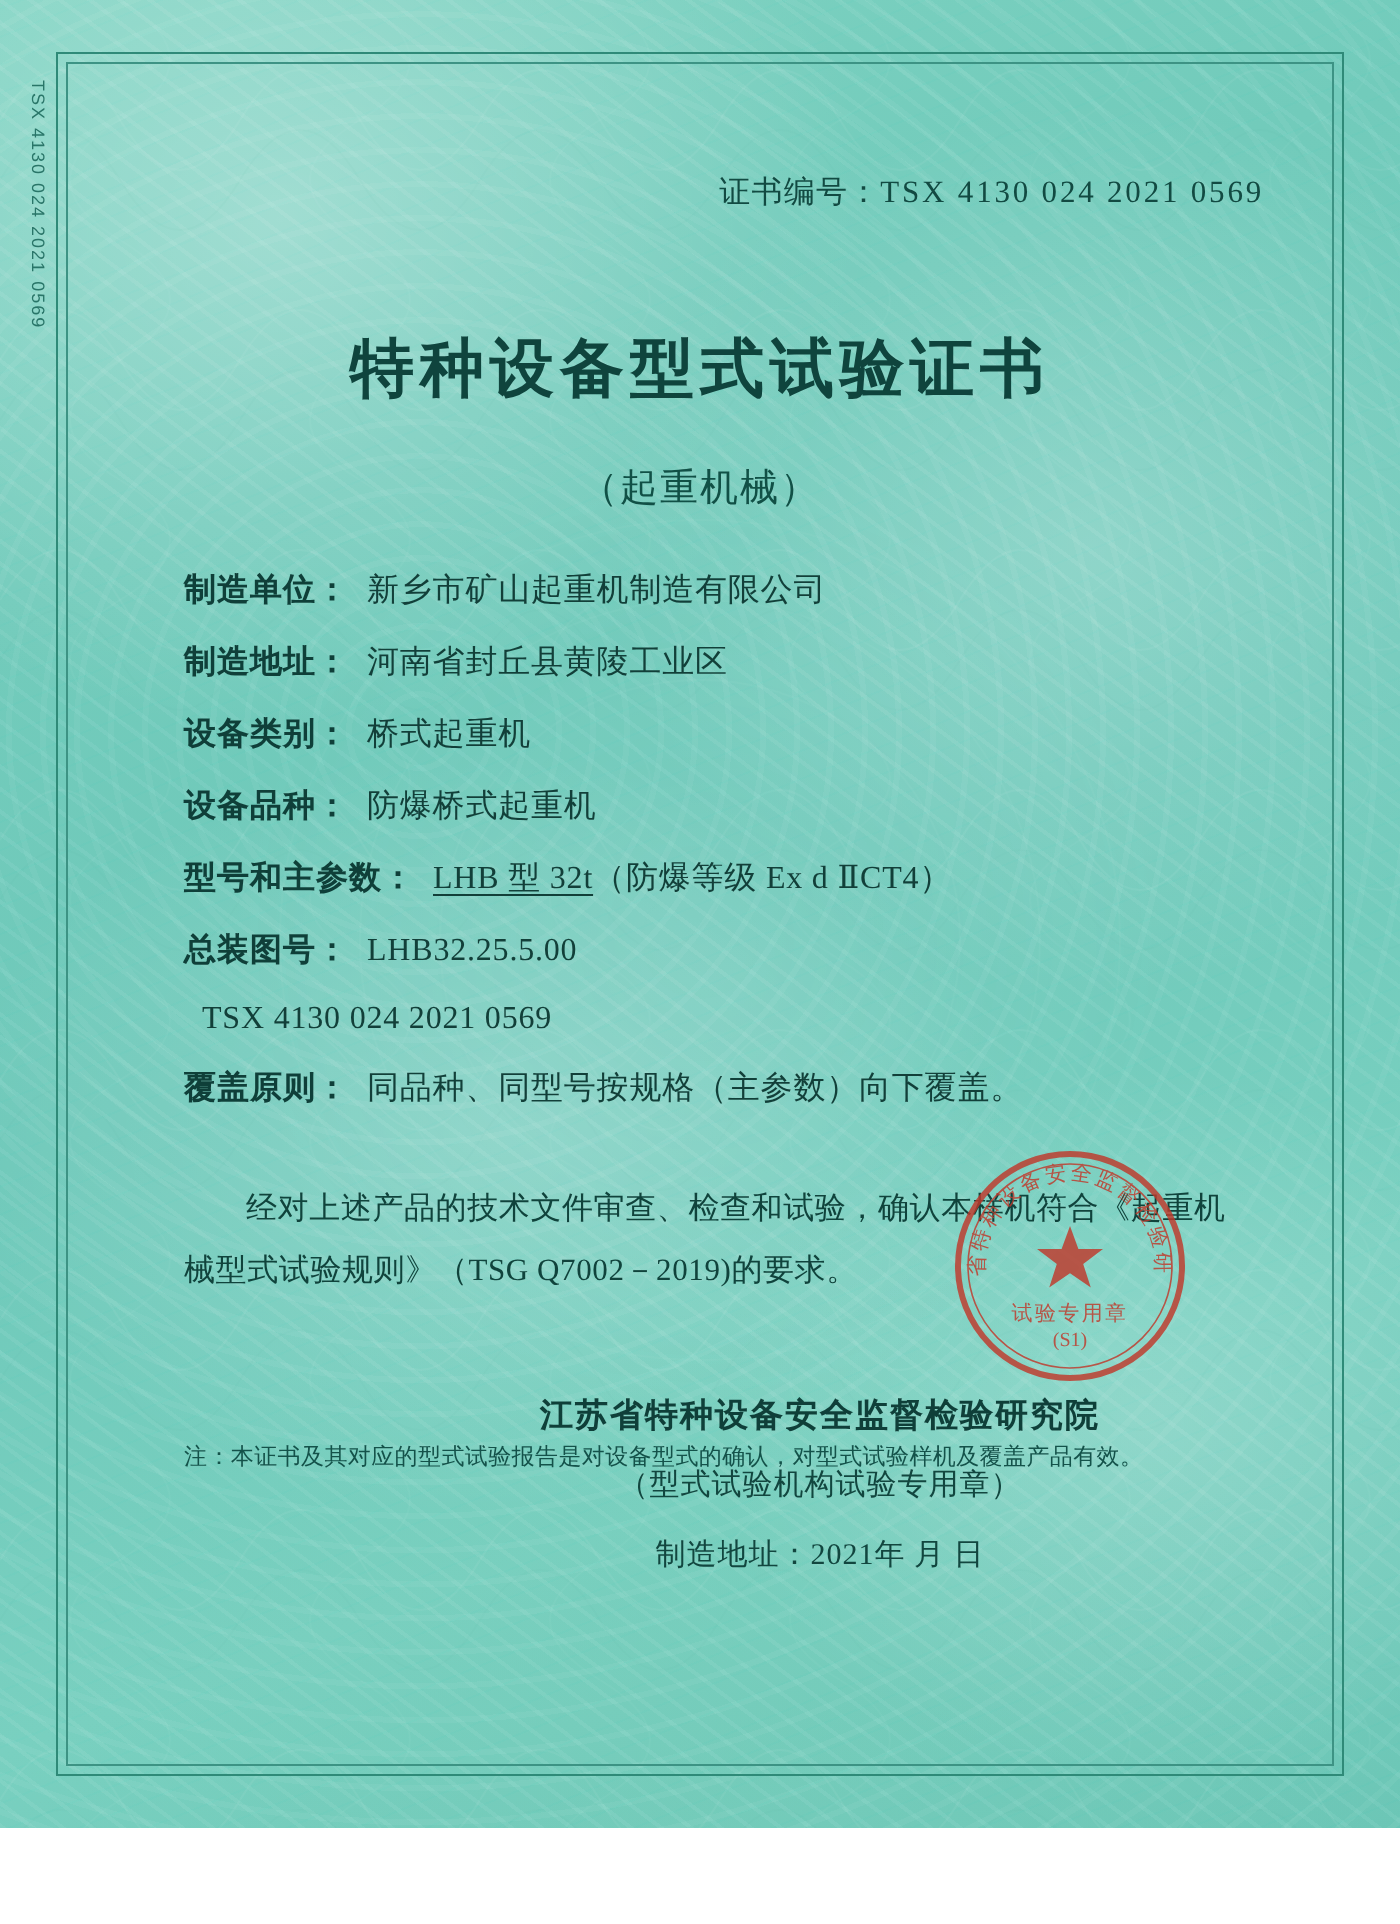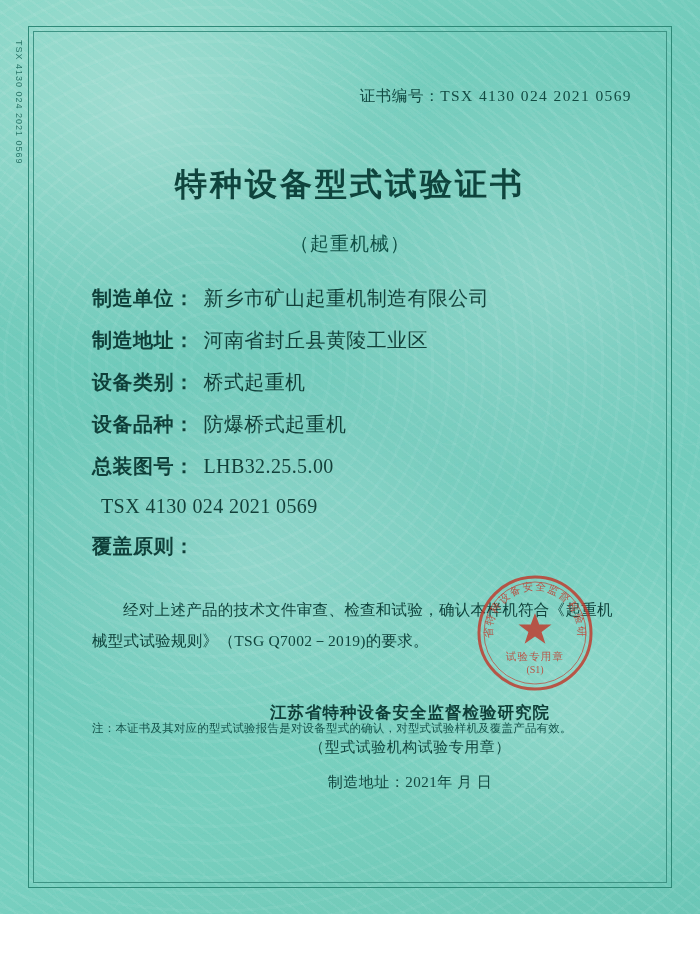--- a/index.html
+++ b/index.html
@@ -107,21 +107,21 @@
   }
   .fields {
     margin-top: 28px;
     padding-left: 32px;
     padding-right: 10px;
   }
   .field-row {
     display: flex;
     align-items: baseline;
     margin-bottom: 15px;
-    font-size: 20px;
+    font-size: 16px;
     color: #10433c;
   }
   .field-label {
     font-weight: bold;
     color: #0f3f39;
     white-space: nowrap;
     letter-spacing: 0.5px;
   }
   .field-value {
     margin-left: 9px;
@@ -240,32 +240,37 @@
       <div class="field-row">
         <span class="field-label">设备类别：</span>
         <span class="field-value">桥式起重机</span>
       </div>
 
       <div class="field-row">
         <span class="field-label">设备品种：</span>
         <span class="field-value">防爆桥式起重机</span>
       </div>
 
+      <div class="field-row">
+        <span class="field-label">型号和主参数：</span>
+        <span class="field-value"><span class="u">LHB 型 32t</span><span>（防爆等级 Ex d ⅡCT4）</span></span>
+      </div>
 
       <div class="field-row">
         <span class="field-label">总装图号：</span>
         <span class="field-value">LHB32.25.5.00</span>
       </div>
 
       <div class="field-row">
         <span class="field-value">TSX 4130 024 2021 0569</span>
       </div>
 
       <div class="field-row">
         <span class="field-label">覆盖原则：</span>
+        <span class="field-value">同品种、同型号按规格（主参数）向下覆盖。</span>
       </div>
 
     </div>
 
     <div class="body-para">经对上述产品的技术文件审查、检查和试验，确认本样机符合《起重机械型式试验规则》（TSG Q7002－2019)的要求。</div>
 
     <div class="issuer">
       <div class="issuer-name">江苏省特种设备安全监督检验研究院</div>
       <div class="issuer-sub">（型式试验机构试验专用章）</div>
       <div class="issue-date">

